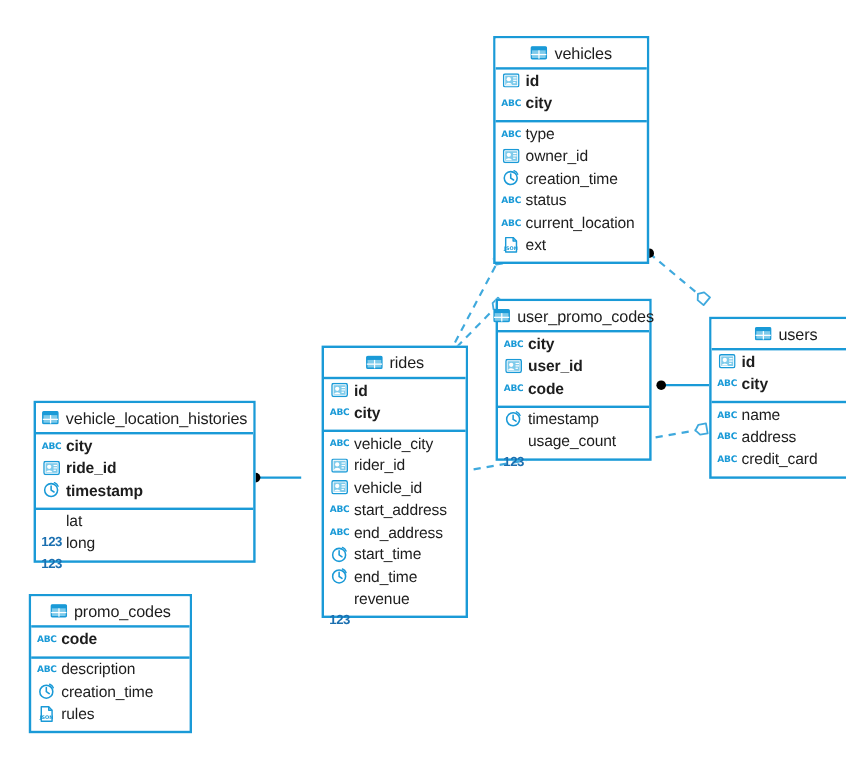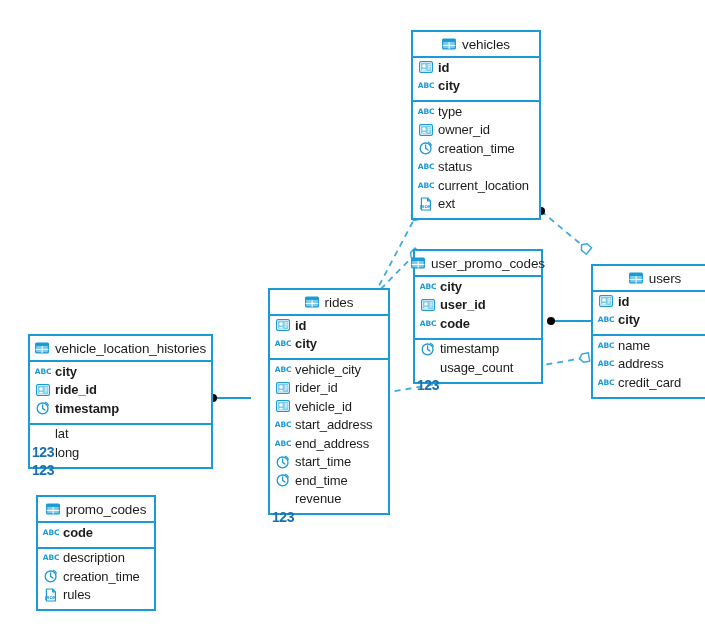--- a/index.html
+++ b/index.html
@@ -83,21 +83,21 @@
   }
   .icon svg { display: block; }
   .icon-abc {
     font-size: 7.5px;
     font-weight: bold;
     color: #1a9ad7;
     letter-spacing: -0.2px;
     font-family: "DejaVu Sans", sans-serif;
   }
   .icon-123 {
-    font-size: 14px;
+    font-size: 11px;
     font-weight: bold;
     color: #1a6fb0;
     letter-spacing: -0.4px;
     font-family: "Liberation Sans", sans-serif;
     margin-top: 36px;
   }
 </style>
 </head>
 <body>
 
@@ -461,21 +461,21 @@
           <div class="col">
             <span class="icon icon-123">123</span>
             <span class="col-name">lat</span>
           </div>
           <div class="col">
             <span class="icon icon-123">123</span>
             <span class="col-name">long</span>
           </div>
         </div>
       </div>
-      <div class="entity" style="left: 36px; top: 495px; width: 120px;">
+      <div class="entity" style="left: 24px; top: 495px; width: 136px;">
         <div class="entity-header">
           <span class="icon">
             <svg width="15" height="12" viewBox="0 0 15 12">
               <rect x="0.7" y="0.7" width="13.6" height="10.6" rx="1" fill="#7fcbeb" stroke="#1a9ad7" stroke-width="1.3"></rect>
               <rect x="0.7" y="0.7" width="13.6" height="3.1" fill="#1a9ad7"></rect>
               <rect x="7.1" y="3.8" width="1.1" height="7.5" fill="#ffffff"></rect>
               <rect x="0.7" y="7.0" width="13.6" height="1.1" fill="#ffffff"></rect>
             </svg>
           </span>
           <span class="entity-title">promo_codes</span>

